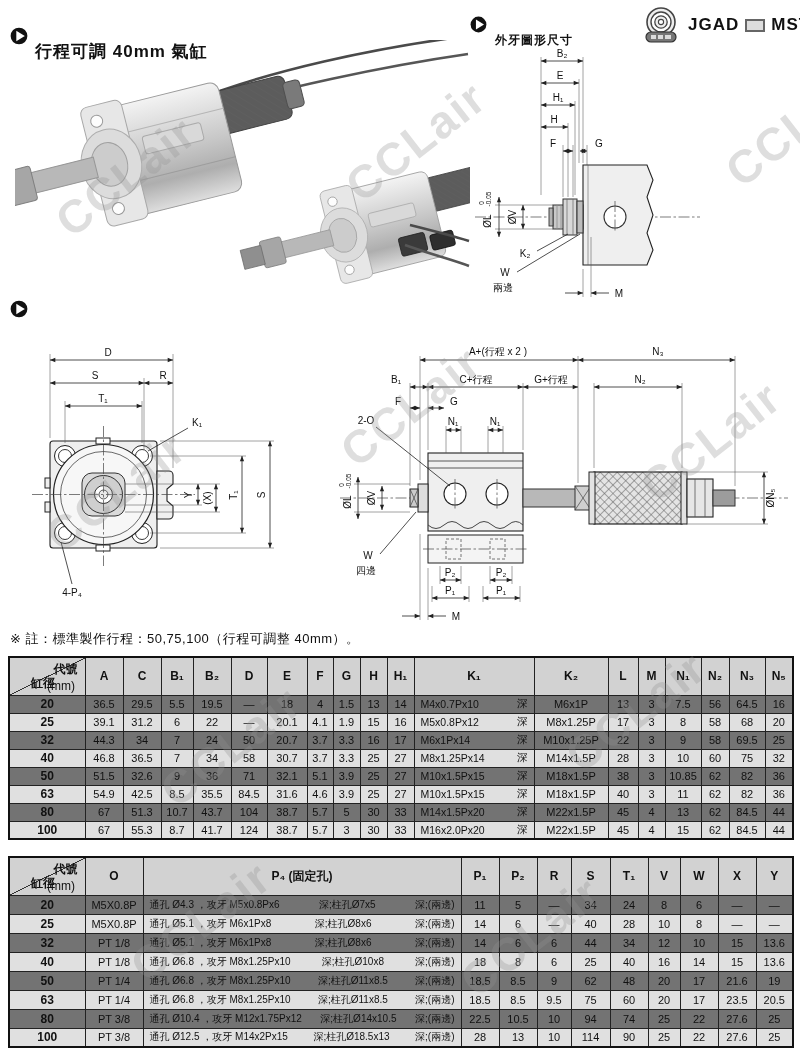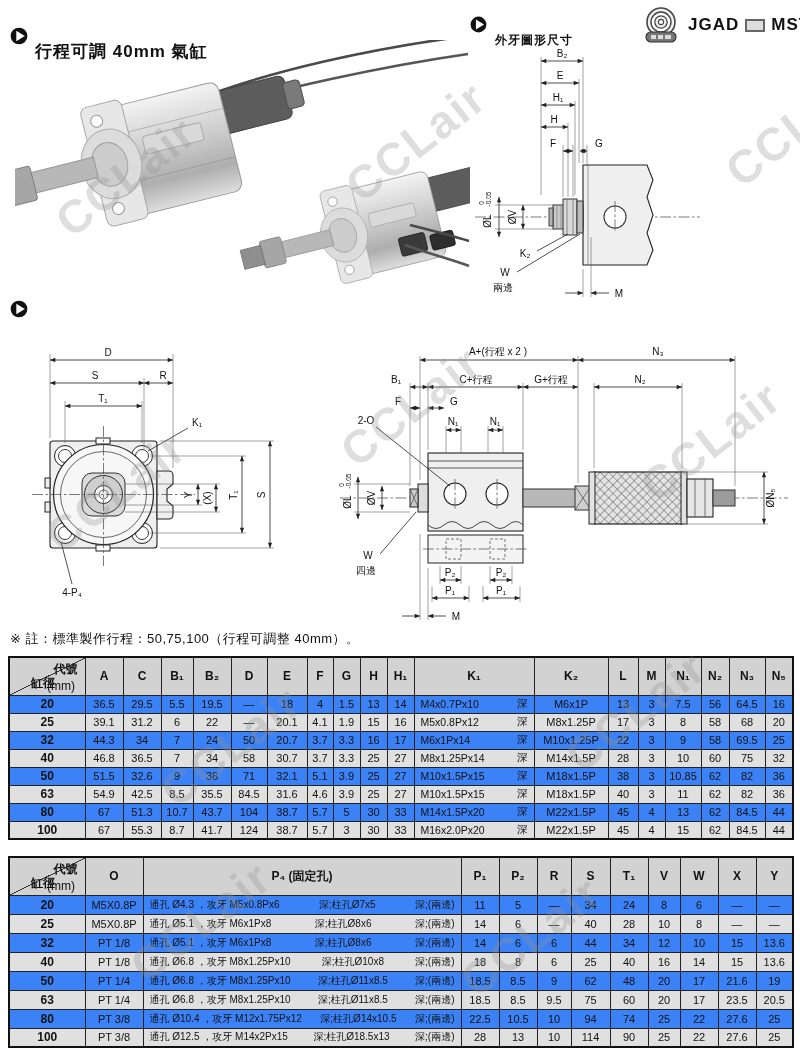--- a/index.html
+++ b/index.html
@@ -18,21 +18,21 @@
   svg text{font-family:"Liberation Sans","DejaVu Sans",sans-serif;}
   .dim{stroke:#222;stroke-width:.8;}
   .ext{stroke:#555;stroke-width:.55;}
   .cl{stroke:#444;stroke-width:.7;stroke-dasharray:11 2.5 2.5 2.5;fill:none;}
   .part{fill:#efefef;stroke:#222;stroke-width:1.1;}
   .dt{font-size:10px;fill:#111;text-anchor:middle;}
   .dts{font-size:6.5px;fill:#111;text-anchor:middle;}
   .ldr{stroke:#222;stroke-width:.8;fill:none;}
   .note{position:absolute;left:10px;top:630px;font-size:13px;letter-spacing:.5px;z-index:2;}
   table.dim-table{position:absolute;left:8px;width:784px;border-collapse:collapse;
-      table-layout:fixed;text-align:center;border:2px solid #111;z-index:2;background:#3b82f6;}
+      table-layout:fixed;text-align:center;border:2px solid #111;z-index:2;background:#737373;}
   .dim-table th,.dim-table td{border:1px solid #222;padding:0;white-space:nowrap;overflow:hidden;
       font-size:11px;font-weight:normal;}
   .dim-table thead tr{height:38px;}
   .dim-table thead th{background:#d2d2d2;font-weight:bold;font-size:12px;}
   #table1 tbody tr{height:18px;}
   #table2 tbody tr{height:19px;}
   .dim-table tbody tr:nth-child(even){background:#e0e0e0;}
   .dim-table th.bore{font-weight:bold;font-size:12px;}
   .corner{position:relative;}
   .corner .diag{position:absolute;inset:0;

